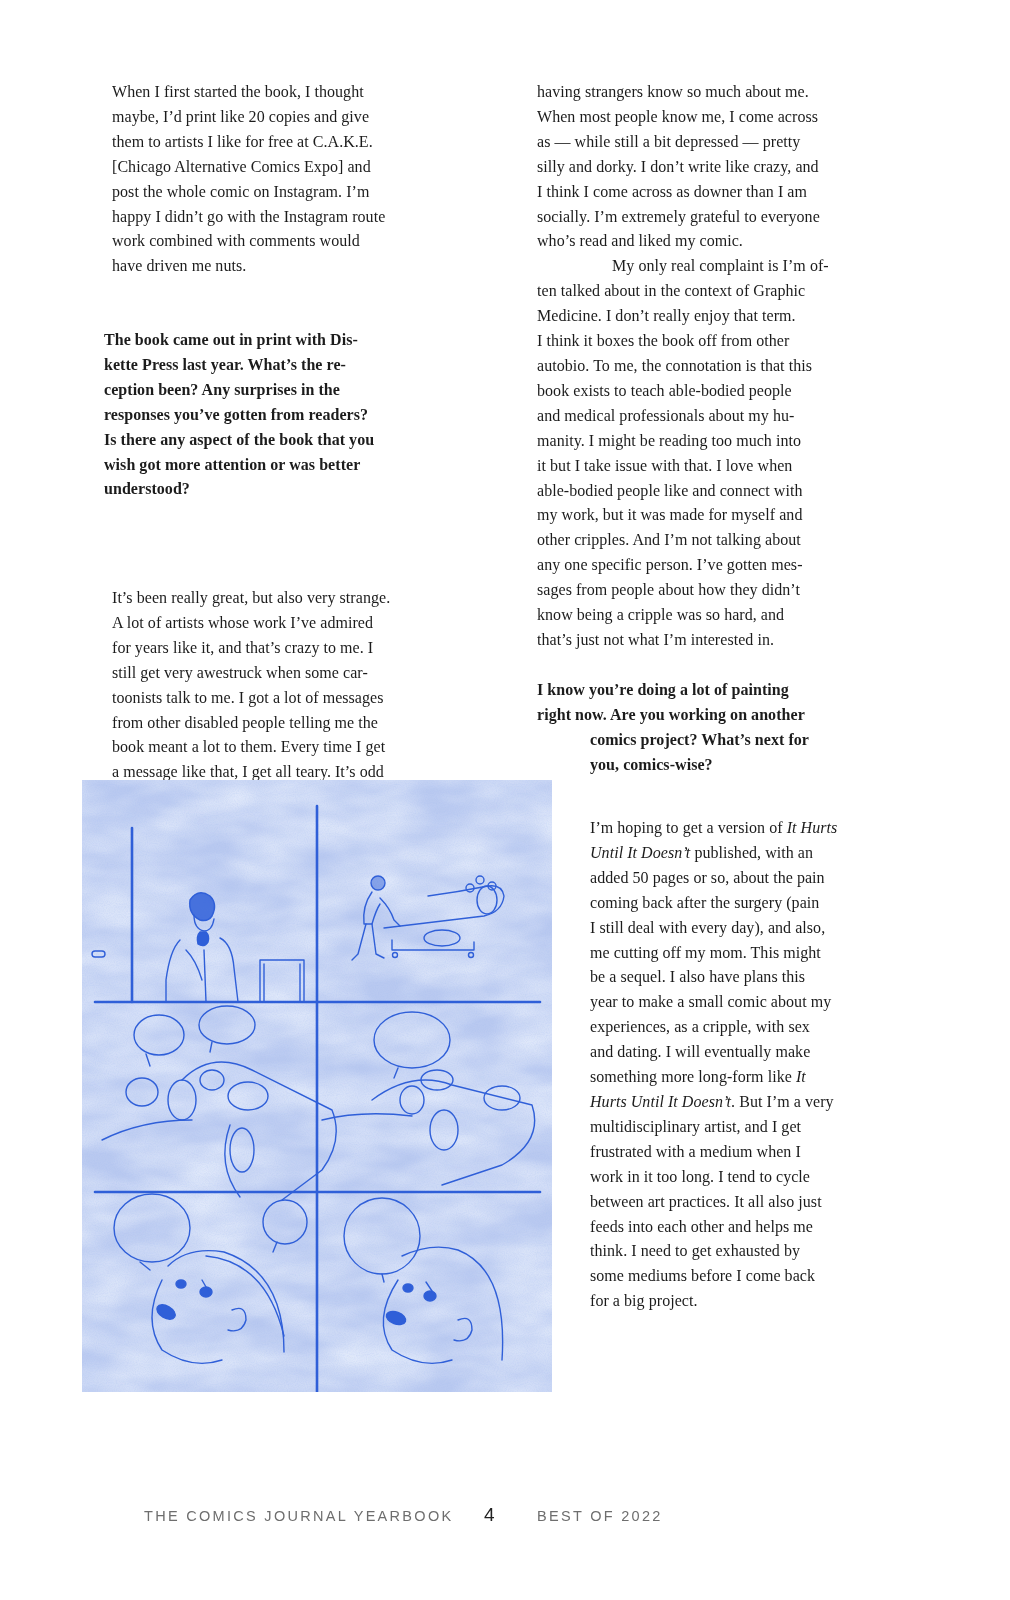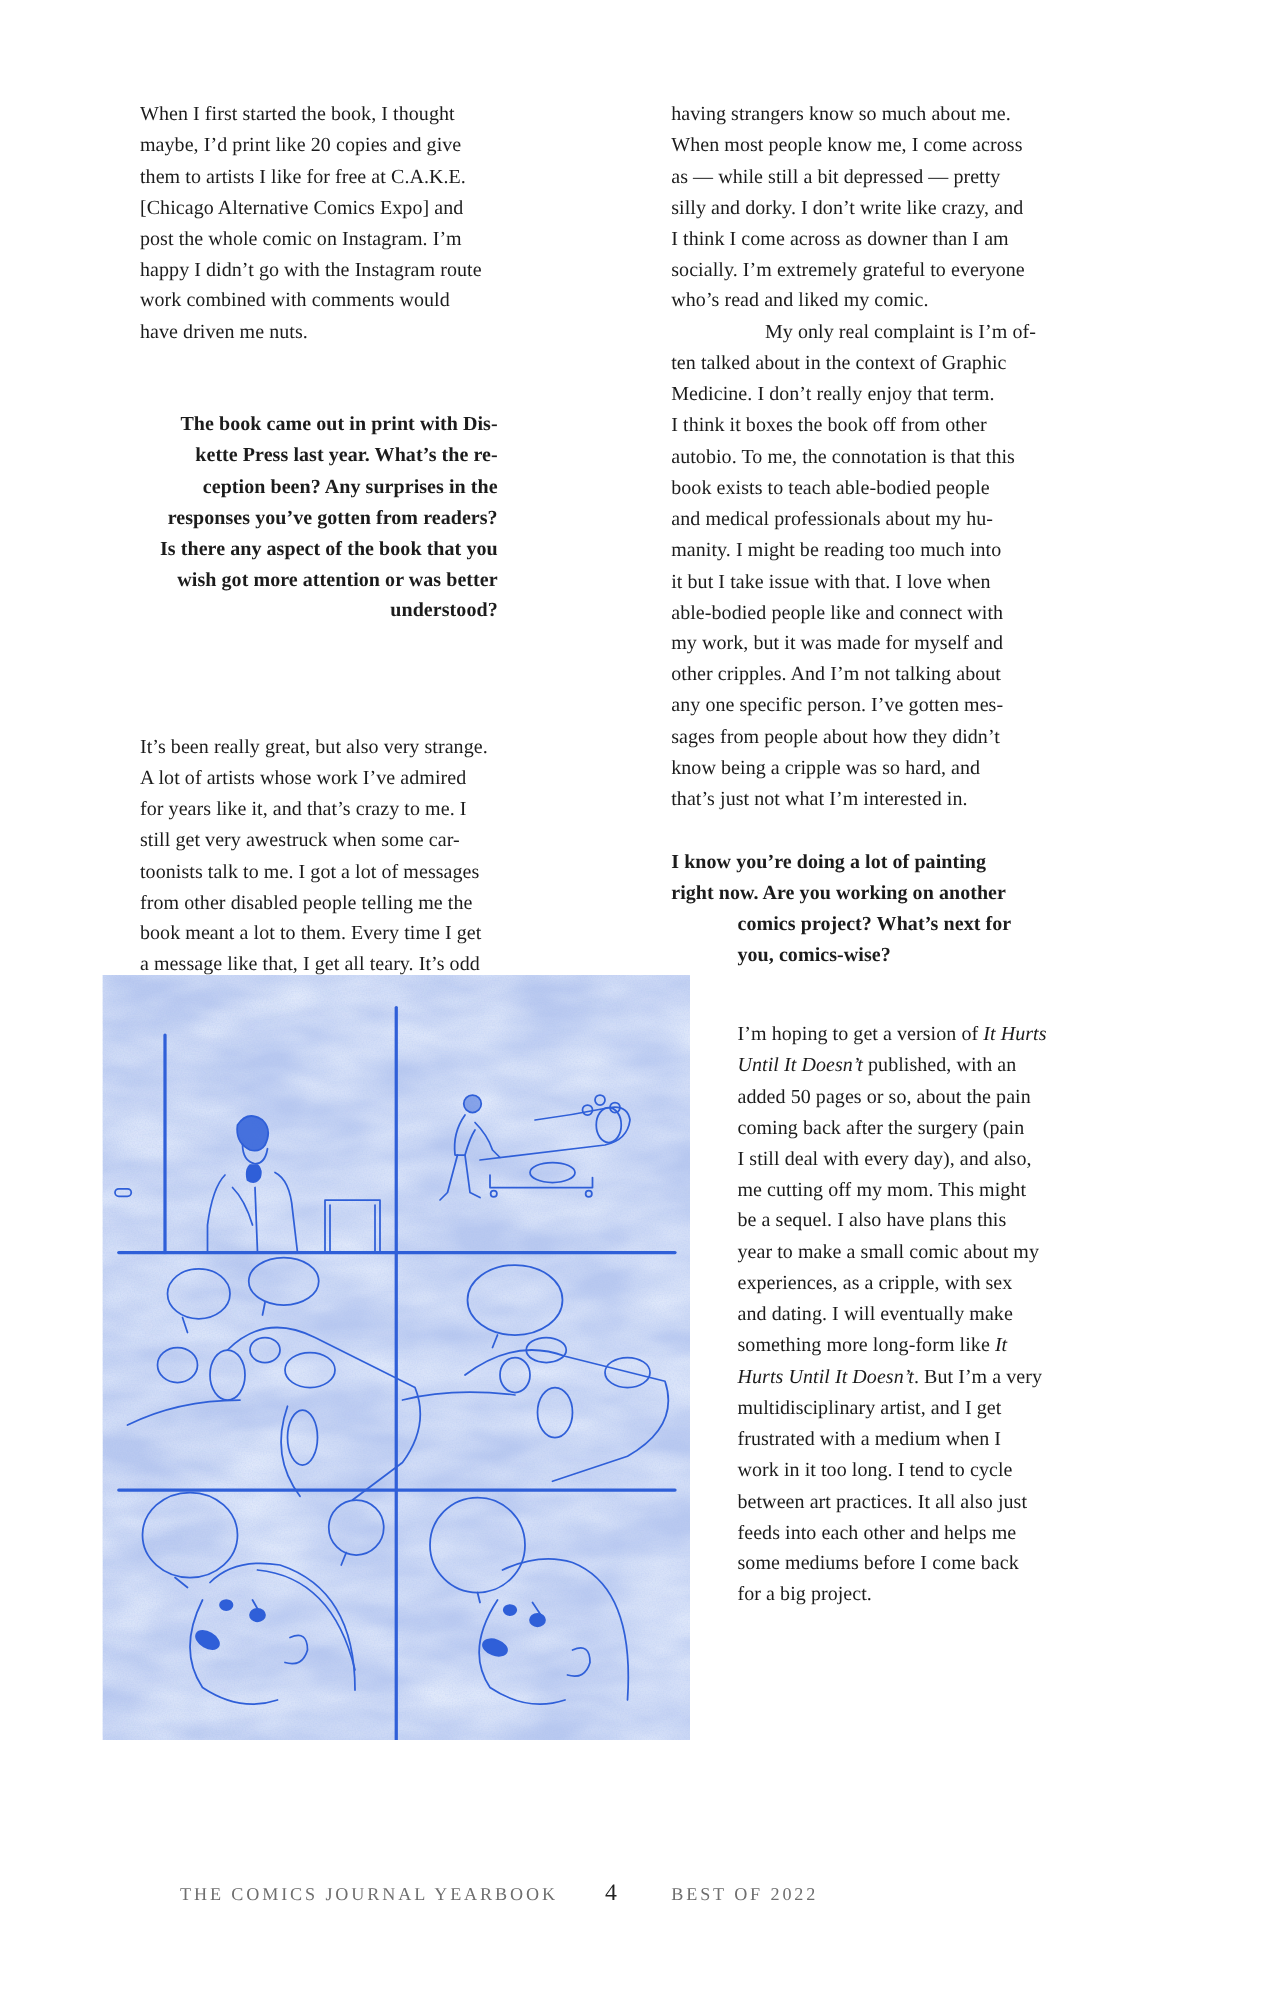--- a/index.html
+++ b/index.html
@@ -3,29 +3,29 @@
 <meta charset="utf-8">
 <style>
   html, body { margin: 0; padding: 0; background: #ffffff; }
   body { width: 1010px; height: 1600px; position: relative; overflow: hidden; color: #1c1c1c; }
   .col { position: absolute; font-family: "Liberation Serif", "DejaVu Serif", serif; font-size: 16px; line-height: 24.9px; letter-spacing: 0.05px; }
   .col .line { display: block; white-space: nowrap; }
   .bold .line { font-weight: bold; }
   .indent { padding-left: 75px; }
   .q-indent { padding-left: 53px; }
   #left-p1 { left: 112px; top: 80px; }
-  #left-q1 { left: 128px; top: 328px; text-align: right; }
+  #left-q1 { left: 104px; top: 328px; }
   #left-p2 { left: 112px; top: 554px; margin-top: 32px; }
   #right-p1 { left: 537px; top: 80px; }
   #right-q2 { left: 537px; top: 678px; }
   #right-p3 { left: 590px; top: 816px; }
   em { font-style: italic; }
 
   #illustration { position: absolute; left: 82px; top: 780px; width: 470px; height: 612px; }
-  #footer { position: absolute; top: 1506px; left: 0; width: 907px; height: 24px; font-family: Liberation Serif, serif; color: #6e6e6e; font-size: 14.5px; letter-spacing: 2.3px; }
+  #footer { position: absolute; top: 1506px; left: 0; width: 907px; height: 24px; font-family: Liberation Sans, sans-serif; color: #6e6e6e; font-size: 14.5px; letter-spacing: 2.3px; }
   #footer span { position: absolute; top: 2px; white-space: nowrap; }
   #footer-left { left: 144px; }
   #footer-page { left: 484px; top: -2px !important; font-size: 19px; color: #222; letter-spacing: 0; }
   #footer-right { left: 537px; }
 </style>
 </head>
 <body>
 
 <div class="col" id="left-p1">
     <span class="line">When I first started the book, I thought</span>
@@ -99,20 +99,21 @@
     <span class="line"><span>year to make a small comic about my</span><em></em><span></span></span>
     <span class="line"><span>experiences, as a cripple, with sex</span><em></em><span></span></span>
     <span class="line"><span>and dating. I will eventually make</span><em></em><span></span></span>
     <span class="line"><span>something more long-form like </span><em>It</em><span></span></span>
     <span class="line"><span></span><em>Hurts Until It Doesn’t</em><span>. But I’m a very</span></span>
     <span class="line"><span>multidisciplinary artist, and I get</span><em></em><span></span></span>
     <span class="line"><span>frustrated with a medium when I</span><em></em><span></span></span>
     <span class="line"><span>work in it too long. I tend to cycle</span><em></em><span></span></span>
     <span class="line"><span>between art practices. It all also just</span><em></em><span></span></span>
     <span class="line"><span>feeds into each other and helps me</span><em></em><span></span></span>
+    <span class="line"><span>think. I need to get exhausted by</span><em></em><span></span></span>
     <span class="line"><span>some mediums before I come back</span><em></em><span></span></span>
     <span class="line"><span>for a big project.</span><em></em><span></span></span>
   </div>
 
 <svg id="illustration" viewBox="0 0 470 612" xmlns="http://www.w3.org/2000/svg">
   <defs>
     <filter id="paper-tex" x="0" y="0" width="100%" height="100%">
       <feTurbulence type="fractalNoise" baseFrequency="0.012 0.03" numOctaves="3" seed="4" result="n"></feTurbulence>
       <feColorMatrix in="n" type="matrix" values="0 0 0 0 0.78  0 0 0 0 0.84  0 0 0 0 0.97  0 0 0 1.6 -0.35" result="c"></feColorMatrix>
       <feComposite in="c" in2="SourceGraphic" operator="in"></feComposite>

